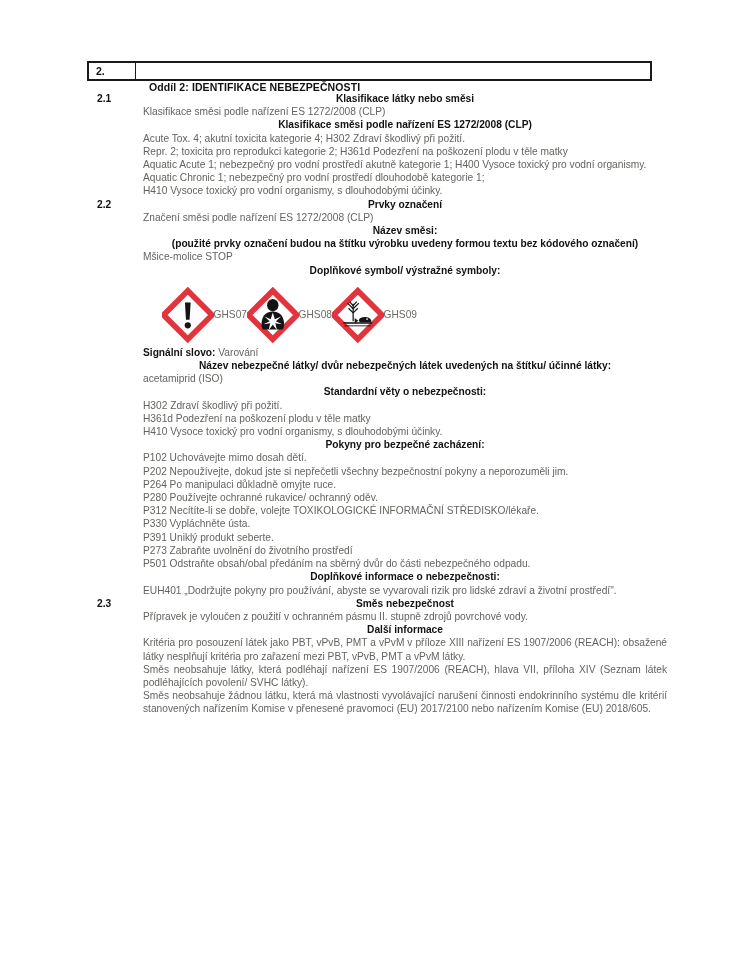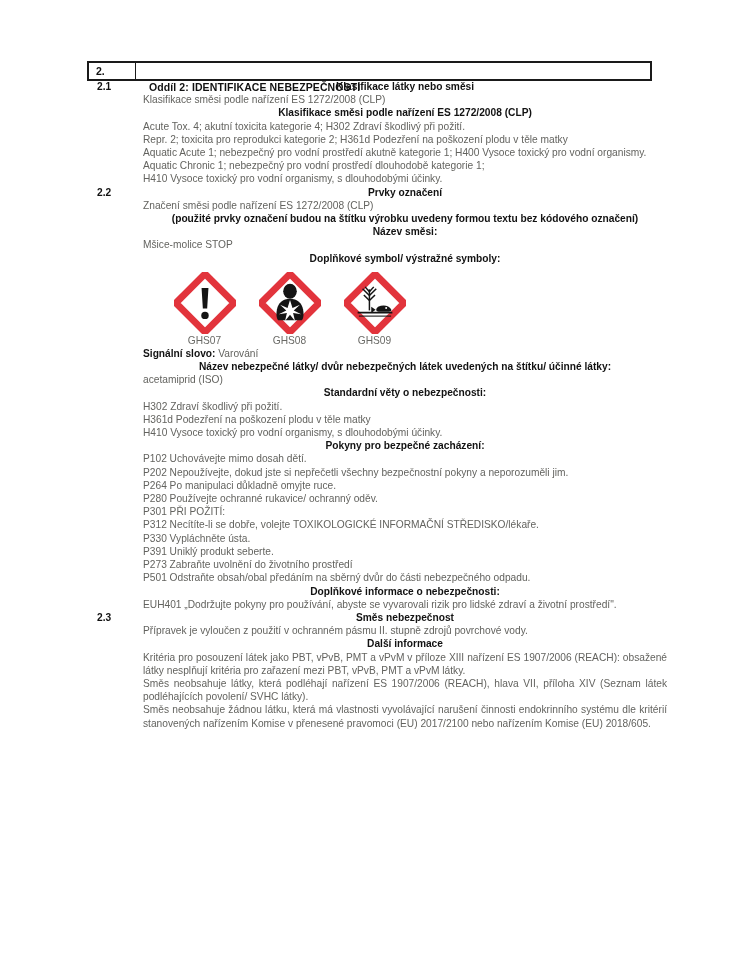--- a/index.html
+++ b/index.html
@@ -54,21 +54,21 @@
     font-size: 10.5px;
     color: #111;
     letter-spacing: .1px;
     margin-top: 31px;
   }
 
   
   .content {
     position: absolute;
     left: 0;
-    top: 80px;
+    top: 92px;
     width: 740px;
   }
   .row {
     display: flex;
     align-items: flex-start;
   }
   .numcol {
     width: 143px;
     min-width: 143px;
     padding-left: 97px;
@@ -110,21 +110,20 @@
 
   
   .pictos {
     display: flex;
     margin-top: 7px;
     margin-left: 19px;
   }
   .picto-cell {
     width: 85px;
     display: flex;
-    flex-direction: column;
     align-items: center;
   }
   .picto-cell svg {
     display: block;
   }
   .picto-label {
     font-size: 10.2px;
     color: #6a6a66;
     margin-top: 1px;
     line-height: 12px;
@@ -154,22 +153,22 @@
         <p>Aquatic Chronic 1; nebezpečný pro vodní prostředí dlouhodobě kategorie 1;</p>
         <p>H410 Vysoce toxický pro vodní organismy, s dlouhodobými účinky.</p>
       </div>
     </div>
 
     <div class="row">
       <div class="numcol">2.2</div>
       <div class="txtcol">
         <p class="b">Prvky označení</p>
         <p>Značení směsi podle nařízení ES 1272/2008 (CLP)</p>
+        <p class="b">Název směsi:</p>
         <p class="b">(použité prvky označení budou na štítku výrobku uvedeny formou textu bez kódového označení)</p>
-        <p class="b">Název směsi:</p>
         <p>Mšice-molice STOP</p>
         <p class="b">Doplňkové symbol/ výstražné symboly:</p>
 
         <div class="pictos">
 
           <div class="picto-cell">
             <svg width="62" height="62" viewBox="0 0 100 100">
               <polygon points="50,3 97,50 50,97 3,50" fill="#ffffff" stroke="#e2343c" stroke-width="11"></polygon>
               <g fill="#141414">
                 <path d="M44.5,26 h11 l-2,33 h-7 z"></path>
@@ -222,21 +221,20 @@
         <p class="b">Standardní věty o nebezpečnosti:</p>
         <p>H302 Zdraví škodlivý při požití.</p>
         <p>H361d Podezření na poškození plodu v těle matky</p>
         <p>H410 Vysoce toxický pro vodní organismy, s dlouhodobými účinky.</p>
 
         <p class="b">Pokyny pro bezpečné zacházení:</p>
         <p>P102 Uchovávejte mimo dosah dětí.</p>
         <p>P202 Nepoužívejte, dokud jste si nepřečetli všechny bezpečnostní pokyny a neporozuměli jim.</p>
         <p>P264 Po manipulaci důkladně omyjte ruce.</p>
         <p>P280 Používejte ochranné rukavice/ ochranný oděv.</p>
-        <p>P301 PŘI POŽITÍ:</p>
         <p>P312 Necítíte-li se dobře, volejte TOXIKOLOGICKÉ INFORMAČNÍ STŘEDISKO/lékaře.</p>
         <p>P330 Vypláchněte ústa.</p>
         <p>P391 Uniklý produkt seberte.</p>
         <p>P273 Zabraňte uvolnění do životního prostředí</p>
         <p>P501 Odstraňte obsah/obal předáním na sběrný dvůr do části nebezpečného odpadu.</p>
 
         <p class="b">Doplňkové informace o nebezpečnosti:</p>
         <p class="just">EUH401 „Dodržujte pokyny pro používání, abyste se vyvarovali rizik pro lidské zdraví a životní prostředí".</p>
       </div>
     </div>

